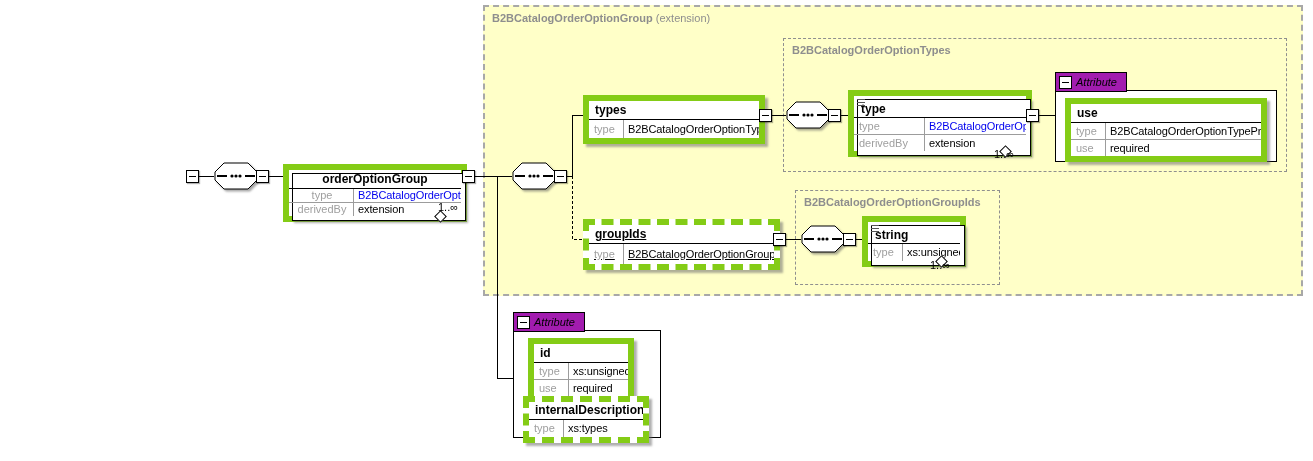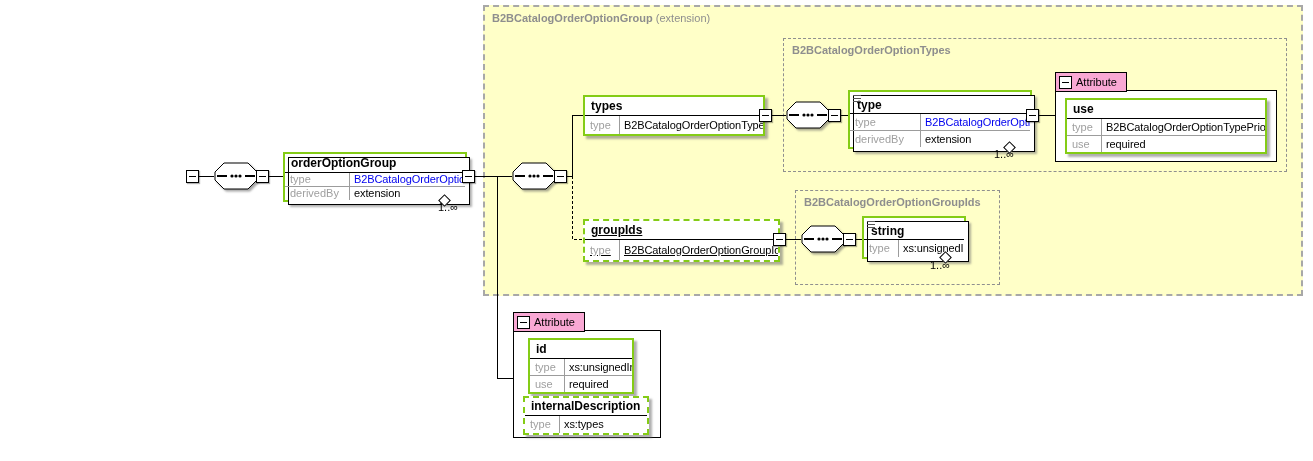--- a/index.html
+++ b/index.html
@@ -9,21 +9,21 @@
   
   .region{position:absolute;background:#ffffc8;border:2px dashed #a8a8a8;z-index:0;box-sizing:border-box;}
   .subgroup{position:absolute;border:1px dashed #8f8f8f;z-index:1;box-sizing:border-box;background:transparent;}
   .grouplabel{position:absolute;font-size:11px;font-weight:bold;color:#8e8e8e;white-space:nowrap;z-index:1;}
   .grouplabel .suffix{font-weight:normal;}
 
   
   svg.lines{position:absolute;left:0;top:0;z-index:2;pointer-events:none;}
 
   
-  .ebox{position:absolute;background:#fff;border:2px solid #84cc16;z-index:3;box-sizing:border-box;
+  .ebox{position:absolute;background:#fff;border:6px solid #84cc16;z-index:3;box-sizing:border-box;
         box-shadow:3px 3px 2px rgba(110,110,110,.55);font-size:11px;}
   .ebox.dashed{border-style:dashed;}
   .ebox.multi{box-shadow:none;}
   .ebox.multi::before{content:"";position:absolute;left:3px;top:3px;right:-5px;bottom:-5px;
         background:#fff;border:1px solid #000;z-index:-1;box-shadow:2px 2px 2px rgba(110,110,110,.55);}
   .title{font-weight:bold;font-size:12px;height:18px;line-height:18px;padding:0 6px;
          white-space:nowrap;overflow:hidden;}
   .has-anno .title{height:21px;line-height:26px;padding-left:7px;}
   .t17 .title{height:17px;line-height:17px;}
   .rows{border-top:1px solid #000;}
@@ -46,23 +46,23 @@
   
   .minus{position:absolute;width:11px;height:11px;background:#fff;border:1px solid #000;z-index:4;
          box-shadow:1px 1px 1px rgba(0,0,0,.3);}
   .minus::after{content:"";position:absolute;left:2px;right:2px;top:5px;height:1px;background:#000;}
   .minus.inline{position:relative;flex:none;box-shadow:none;}
 
   
   .octa{position:absolute;z-index:3;filter:drop-shadow(2px 2px 1px rgba(90,90,90,.55));line-height:0;}
 
   
-  .atab{position:absolute;background:#f9a8d4;border:1px solid #000;z-index:4;height:18px;
+  .atab{position:absolute;background:#a21caf;border:1px solid #000;z-index:4;height:18px;
         display:flex;align-items:center;gap:4px;padding:0 9px 0 3px;
-        font-size:11px;box-sizing:content-box;}
+        font-size:11px;font-style:italic;box-sizing:content-box;}
   .abody{position:absolute;background:#fff;border:1px solid #000;z-index:3;box-sizing:border-box;}
   .ebox.inattr{z-index:5;}
 
   
   .anno{position:absolute;left:3px;top:3px;width:8px;height:8px;z-index:6;
         background-image:repeating-linear-gradient(to bottom,#555 0 1px,transparent 1px 3px);}
 
   
   .notch{position:absolute;width:7px;height:7px;background:#fff;border:1px solid #000;
          transform:rotate(45deg);bottom:-5px;z-index:7;}
@@ -109,21 +109,21 @@
         <path d="M10 1 H34 L43 10 V18 L34 27 H10 L1 18 V10 Z" fill="#fff" stroke="#000"></path>
         <line x1="3" y1="14" x2="13" y2="14" stroke="#000" stroke-width="2"></line>
         <circle cx="18" cy="14" r="1.6"></circle>
         <circle cx="22" cy="14" r="1.6"></circle>
         <circle cx="26" cy="14" r="1.6"></circle>
         <line x1="31" y1="14" x2="41" y2="14" stroke="#000" stroke-width="2"></line>
       </svg>
   </div>
   <div class="minus" style="left:256px;top:170px;"></div>
 
-  <div class="ebox multi r13" style="left:283px;top:152px;width:184px;">
+  <div class="ebox multi r13" style="left:283px;top:164px;width:184px;text-align:center;">
     <div class="title">orderOptionGroup</div>
     <div class="rows">
       <div class="row">
         <span class="lbl" style="width:56px">type</span>
         <span class="val link">B2BCatalogOrderOptionG...</span>
       </div>
       <div class="row">
         <span class="lbl" style="width:56px">derivedBy</span>
         <span class="val">extension</span>
       </div>

